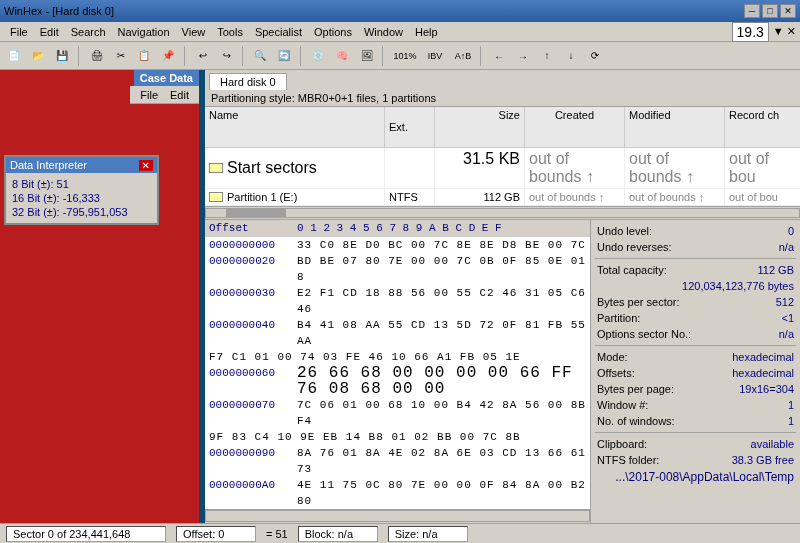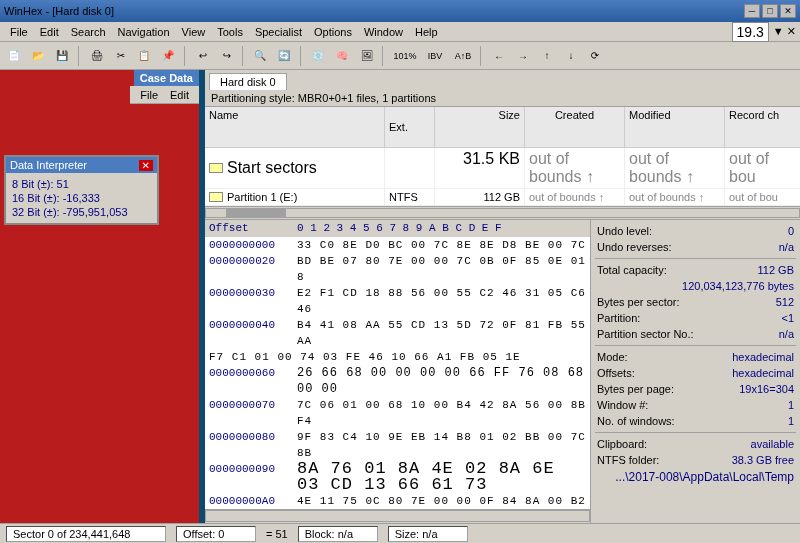--- a/index.html
+++ b/index.html
@@ -211,33 +211,32 @@
             </div>
           <div class="hex-row">
               <span class="hex-offset" style="color:#000080;width:88px;flex-shrink:0">0000000040</span>
               <span class="hex-bytes" style="color:#000;font-size:11px;"> B4 41 08 AA 55 CD 13 5D  72 0F 81 FB 55 AA</span>
             </div>
           <div class="hex-row">
               <span class="hex-bytes" style="color:#000;font-size:11px;"> F7 C1 01 00 74 03 FE 46  10 66 A1 FB 05 1E</span>
             </div>
           <div class="hex-row">
               <span class="hex-offset" style="color:#000080;width:88px;flex-shrink:0">0000000060</span>
-              <span class="hex-bytes" style="color:#000;font-size:12px;"> 26 66 68 00 00 00 00 66  FF 76 08 68 00 00</span>
+              <span class="hex-bytes" style="color:#000;font-size:16px;"> 26 66 68 00 00 00 00 66  FF 76 08 68 00 00</span>
             </div>
           <div class="hex-row">
               <span class="hex-offset" style="color:#000080;width:88px;flex-shrink:0">0000000070</span>
               <span class="hex-bytes" style="color:#000;font-size:11px;"> 7C 06 01 00 68 10 00 B4  42 8A 56 00 8B F4</span>
             </div>
           <div class="hex-row">
-              <span class="hex-offset" style="color:#000080;width:88px;flex-shrink:0">0000000080</span>
               <span class="hex-bytes" style="color:#000;font-size:11px;"> 9F 83 C4 10 9E EB 14 B8  01 02 BB 00 7C 8B</span>
             </div>
           <div class="hex-row">
               <span class="hex-offset" style="color:#000080;width:88px;flex-shrink:0">0000000090</span>
-              <span class="hex-bytes" style="color:#000;font-size:17px;"> 8A 76 01 8A 4E 02 8A 6E  03 CD 13 66 61 73</span>
+              <span class="hex-bytes" style="color:#000;font-size:11px;"> 8A 76 01 8A 4E 02 8A 6E  03 CD 13 66 61 73</span>
             </div>
           <div class="hex-row">
               <span class="hex-offset" style="color:#000080;width:88px;flex-shrink:0">00000000A0</span>
               <span class="hex-bytes" style="color:#000;font-size:11px;"> 4E 11 75 0C 80 7E 00 00  0F 84 8A 00 B2 80</span>
             </div>
 
         </div>
 
         <div style="height:14px; background:#d4d0c8; border-top:1px solid #a0a0a0; display:flex;">
           <div style="flex:1; background:#d4d0c8; height:12px; border:1px solid #a0a0a0;"></div>
@@ -263,21 +262,21 @@
         </div>
         <div class="info-row">
           <span class="info-label">Bytes per sector:</span>
           <span class="info-value">512</span>
         </div>
         <div class="info-row">
           <span class="info-label">Partition:</span>
           <span class="info-value">&lt;1</span>
         </div>
         <div class="info-row">
-          <span class="info-label">Partition sector No.:</span>
+          <span class="info-label">Options sector No.:</span>
           <span class="info-value">n/a</span>
         </div>
         <div class="info-divider"></div>
         <div class="info-row">
           <span class="info-label">Mode:</span>
           <span class="info-value">hexadecimal</span>
         </div>
         <div class="info-row">
           <span class="info-label">Offsets:</span>
           <span class="info-value">hexadecimal</span>

